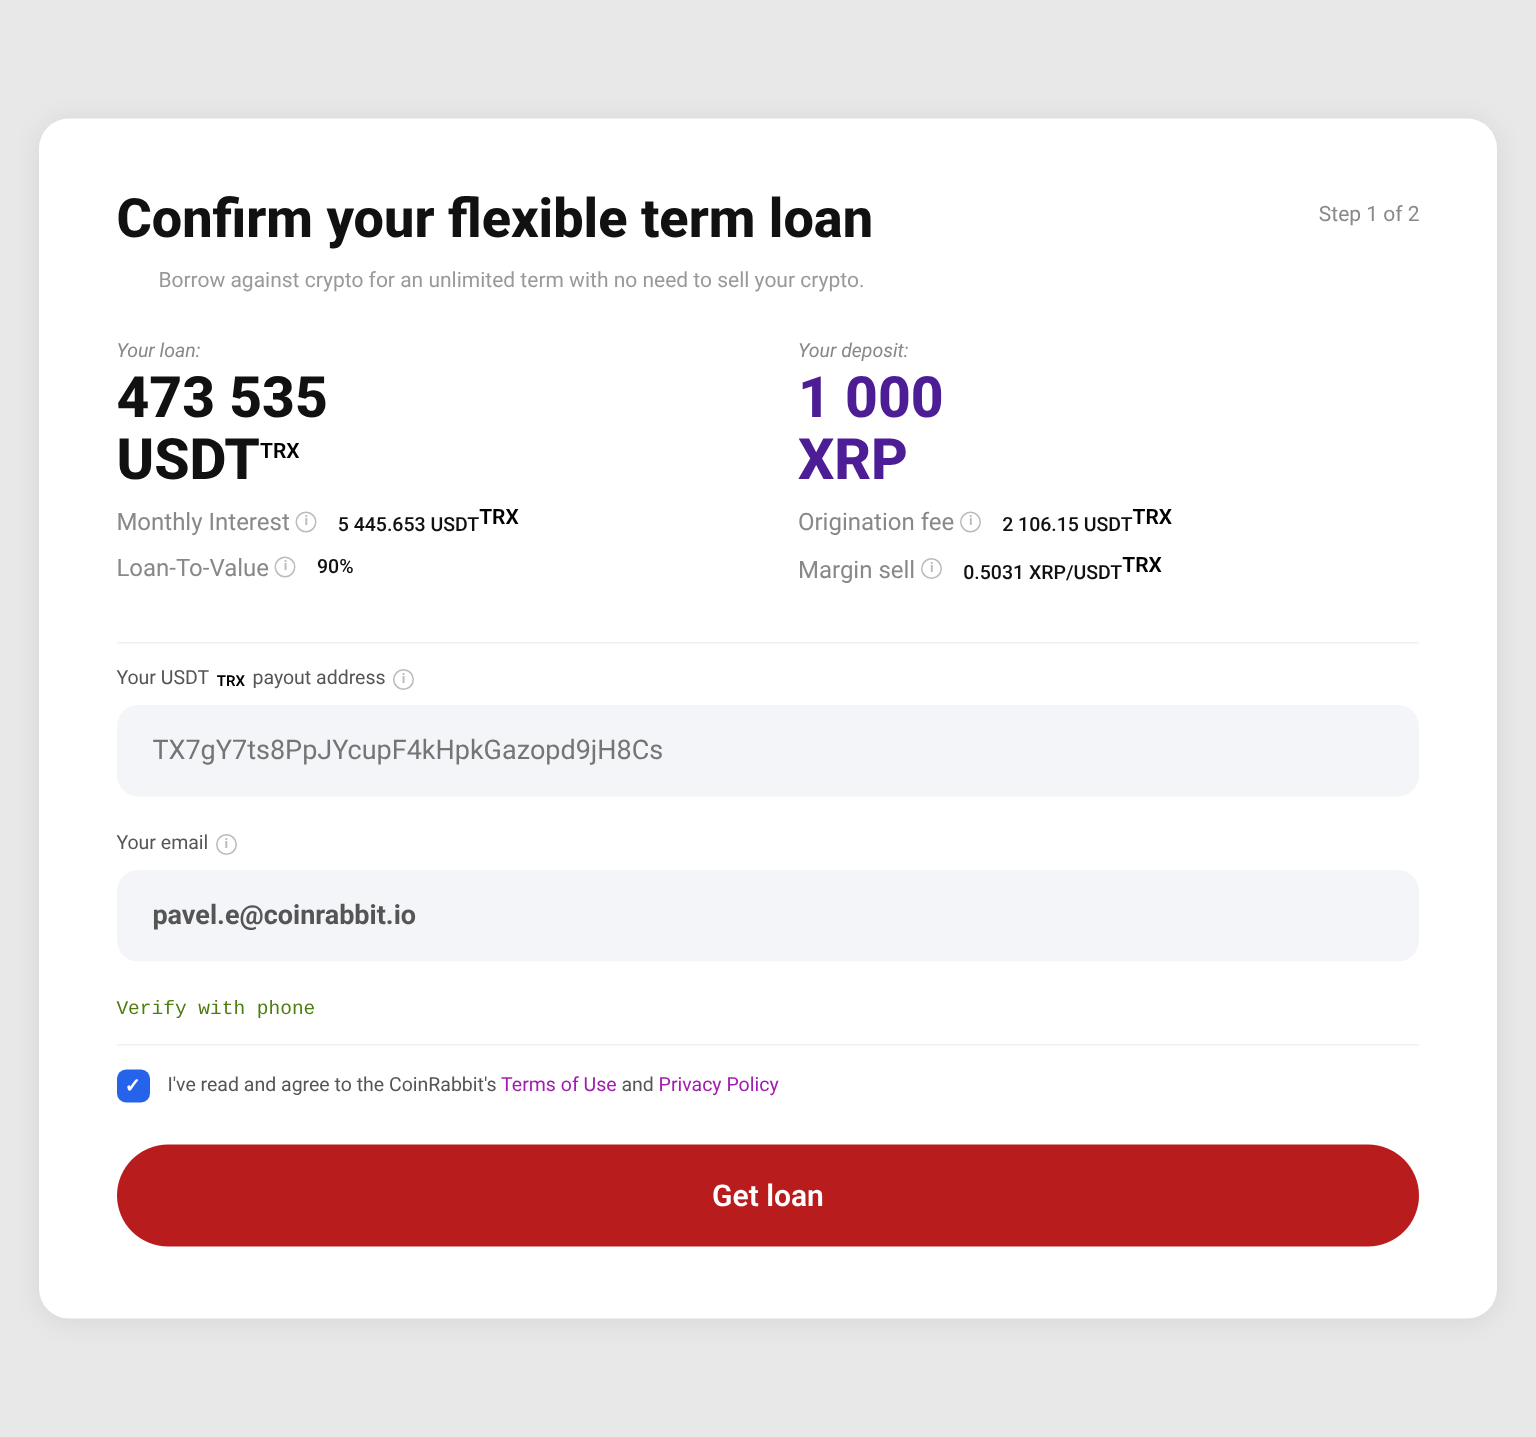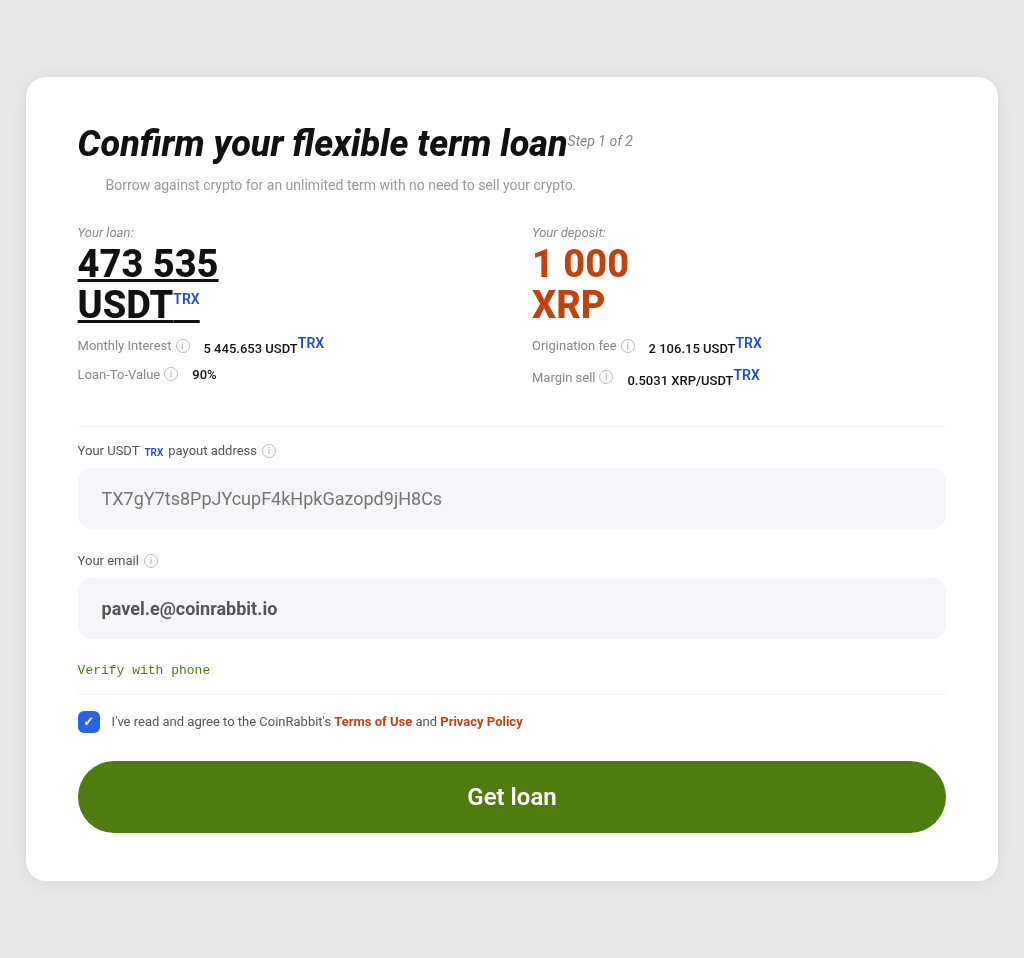--- a/index.html
+++ b/index.html
@@ -15,23 +15,23 @@
       background: #fff;
       border-radius: 20px;
       padding: 48px 52px;
       width: 1000px;
       max-width: 95vw;
       position: relative;
       box-shadow: 0 2px 20px rgba(0,0,0,0.08);
     }
     .header-row {
       display: flex;
+      justify-content: space-between;
       align-items: flex-start;
       margin-bottom: 12px;
-      font-style: italic;
     }
     .page-title {
       font-size: 36px;
       font-weight: 800;
       color: #111;
       line-height: 1.1;
     }
     .step-indicator {
       font-size: 14px;
       color: #888;
@@ -54,36 +54,35 @@
       font-size: 13px;
       color: #888;
       margin-bottom: 4px;
       font-style: italic;
     }
     .loan-amount {
       font-size: 38px;
       font-weight: 800;
       color: #111;
       line-height: 1.1;
-      text-decoration: underline;
     }
     .sup-text {
       font-size: 14px;
       font-weight: 600;
       vertical-align: super;
-      color: #1d4ed8;
+      color: #000000;
     }
     .deposit-amount {
       font-size: 38px;
       font-weight: 800;
-      color: #c2410c;
+      color: #4c1d95;
       line-height: 1.1;
     }
     .detail-label {
-      font-size: 13px;
+      font-size: 16px;
       color: #888;
       display: flex;
       align-items: center;
       gap: 4px;
       text-align: center;
     }
     .info-icon {
       display: inline-flex;
       align-items: center;
       justify-content: center;
@@ -166,32 +165,32 @@
     .checkbox-check {
       color: #fff;
       font-size: 13px;
       font-weight: 700;
     }
     .checkbox-text {
       font-size: 13px;
       color: #555;
     }
     .checkbox-link {
-      color: #c2410c;
-      font-weight: 700;
+      color: #a21caf;
+      font-weight: 400;
       cursor: pointer;
     }
     .get-loan-btn {
       width: 100%;
-      background: #4d7c0f;
+      background: #b91c1c;
       color: #fff;
       border: none;
       border-radius: 50px;
       padding: 22px;
-      font-size: 24px;
+      font-size: 20px;
       font-weight: 600;
       cursor: pointer;
       font-family: inherit;
     }
     .loan-info-block, .deposit-info-block {
       padding-top: 8px;
     }
   </style>
 </head>
 <body>

